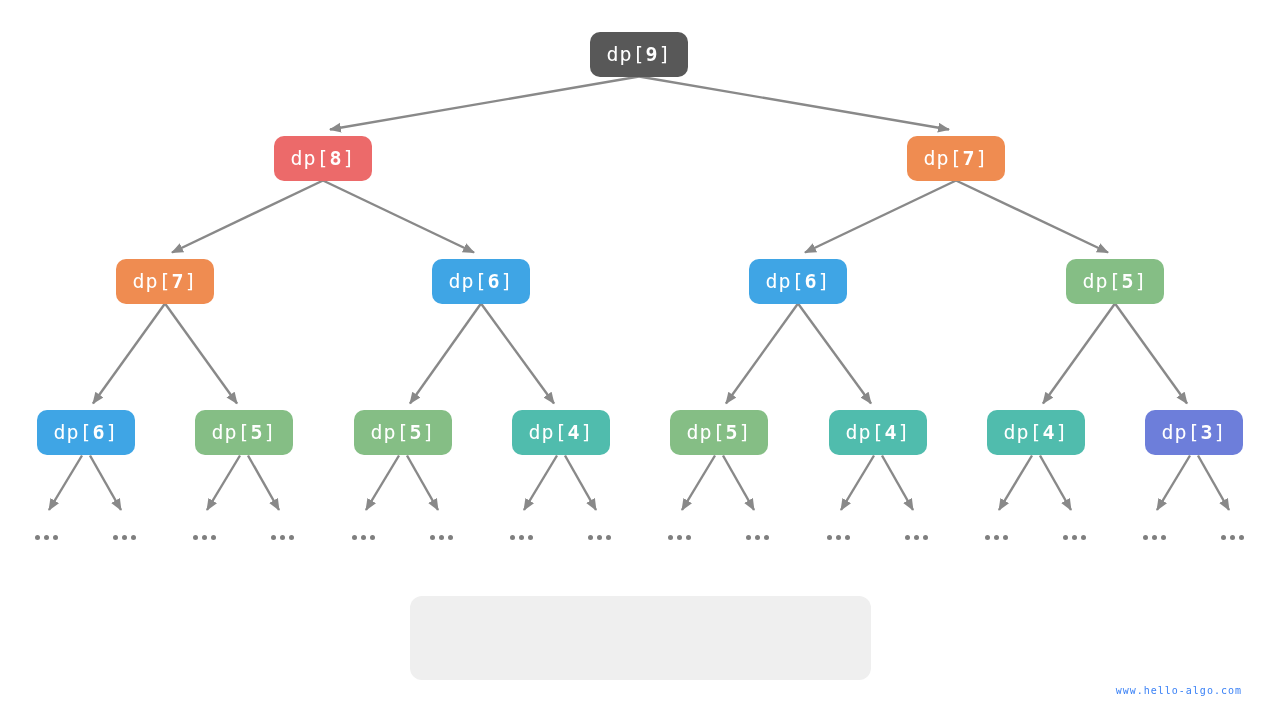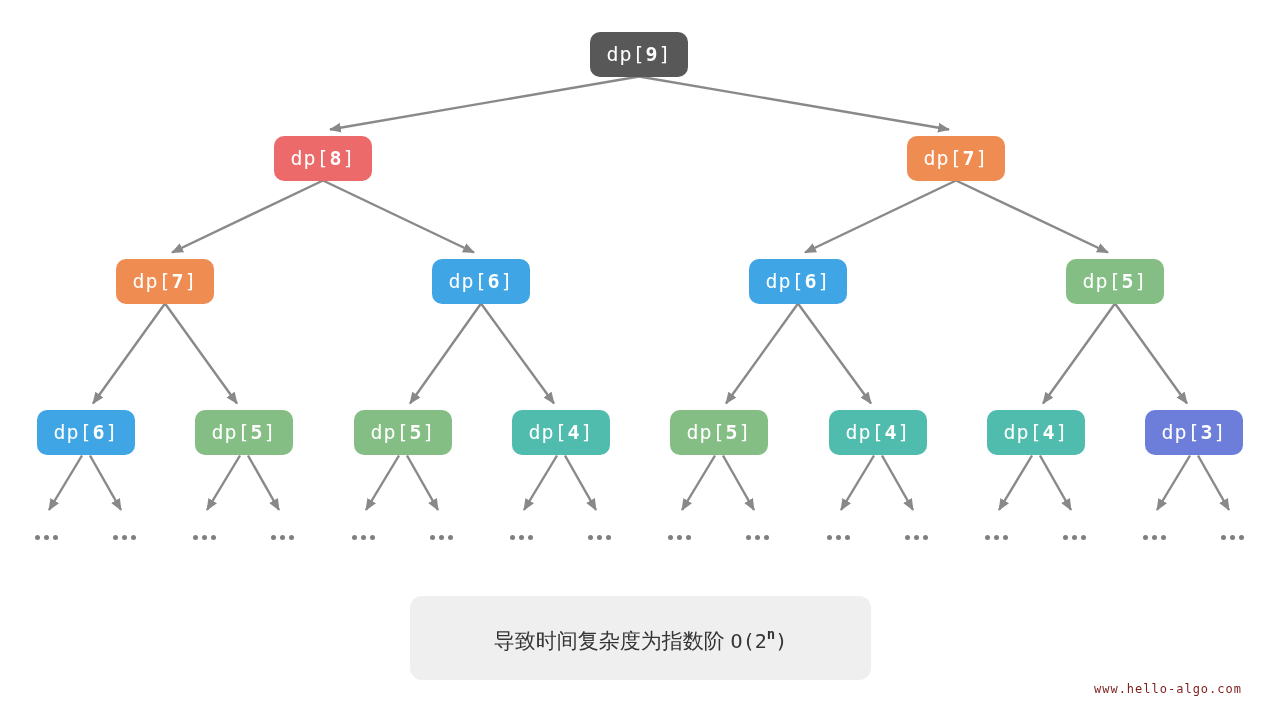--- a/index.html
+++ b/index.html
@@ -12,21 +12,21 @@
         font-size:20px;letter-spacing:1px;}
   .node b{font-weight:bold;}
   .dots{position:absolute;display:flex;gap:4px;}
   .dots i{width:5px;height:5px;border-radius:50%;display:block;}
   .caption{position:absolute;left:410px;top:596px;width:461px;height:84px;
            background:#efefef;border-radius:12px;display:flex;flex-direction:column;
            align-items:center;justify-content:center;color:#353535;font-size:21px;
            line-height:32px;text-align:center;}
   .formula{font-family:"DejaVu Sans Mono","Liberation Mono",monospace;font-size:20px;}
   .formula sup{font-weight:bold;font-size:14px;position:relative;top:-1px;}
-  .watermark{position:absolute;right:38px;bottom:24px;color:#7f1d1d;font-size:12px;
+  .watermark{position:absolute;right:38px;bottom:24px;color:#3b82f6;font-size:10px;
              letter-spacing:1px;font-family:"DejaVu Sans Mono","Liberation Mono",monospace;}
 </style>
 </head>
 <body>
 
 <div id="stage">
   <svg id="edges" width="1280" height="720">
       <defs>
         <marker id="arw" markerUnits="userSpaceOnUse" markerWidth="14" markerHeight="12" refX="11" refY="5" orient="auto">
           <path d="M0,0 L12,5 L0,10 z" fill="#898989"></path>
@@ -58,21 +58,20 @@
       <line x1="723" y1="455.5" x2="754" y2="510" stroke="#898989" stroke-width="2.4" marker-end="url(#arw)"></line>
       <line x1="874" y1="455.5" x2="841" y2="510" stroke="#898989" stroke-width="2.4" marker-end="url(#arw)"></line>
       <line x1="882" y1="455.5" x2="913" y2="510" stroke="#898989" stroke-width="2.4" marker-end="url(#arw)"></line>
       <line x1="1032" y1="455.5" x2="999" y2="510" stroke="#898989" stroke-width="2.4" marker-end="url(#arw)"></line>
       <line x1="1040" y1="455.5" x2="1071" y2="510" stroke="#898989" stroke-width="2.4" marker-end="url(#arw)"></line>
       <line x1="1190" y1="455.5" x2="1157" y2="510" stroke="#898989" stroke-width="2.4" marker-end="url(#arw)"></line>
       <line x1="1198" y1="455.5" x2="1229" y2="510" stroke="#898989" stroke-width="2.4" marker-end="url(#arw)"></line>
     </svg>
 
   <div class="caption">
-    <div><span>导致时间复杂度为指数阶 </span><span class="formula"><span>O(2</span><sup>n</sup><span>)</span></span></div>
   </div>
 
   <div class="watermark">www.hello-algo.com</div>
 <div class="node" style="left: 590px; top: 31.5px; width: 98px; height: 45px; background: rgb(88, 88, 88);">
       <span>dp[</span>
       <b>9</b>
       <span>]</span>
     </div>
     <div class="node" style="left: 274px; top: 135.5px; width: 98px; height: 45px; background: rgb(236, 106, 106);">
       <span>dp[</span>

